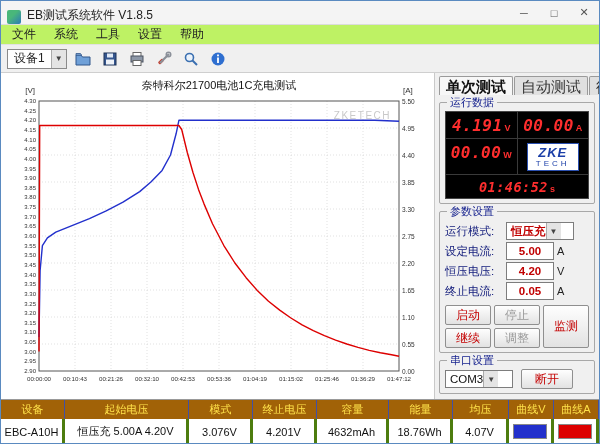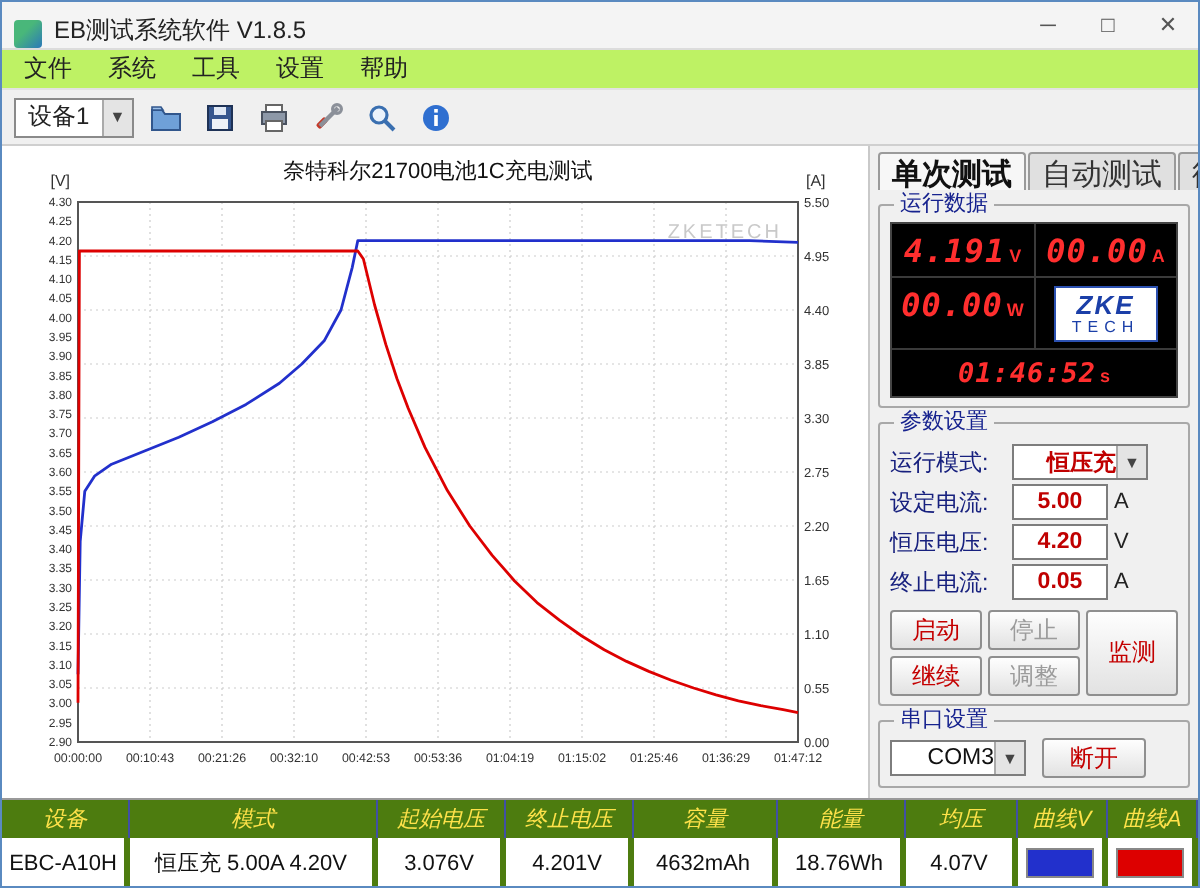--- a/index.html
+++ b/index.html
@@ -58,21 +58,21 @@
   .logo-cell { align-items:center; justify-content:center; }
   .logo { background:#fff; border:1px solid #2b50b0; width:52px; text-align:center; padding:2px 0; }
   .logo .l1 { display:block; font-weight:bold; font-style:italic; color:#1b3fa8; font-size:13px;
               letter-spacing:1px; line-height:13px; }
   .logo .l2 { display:block; color:#1b3fa8; font-size:8px; letter-spacing:3px; line-height:9px; }
 
   .prow { display:flex; align-items:center; margin:2px 0; gap:3px; }
   .plabel { width:58px; font-size:11.5px; color:#17207e; white-space:nowrap; }
   .pbox { height:18px; border:1px solid #7d7d7d; background:#fff; display:flex; align-items:center; }
   .pbox.num { width:48px; justify-content:center; color:#c00000; font-weight:bold; font-size:11.5px; }
-  .pbox.combo { width:68px; justify-content:flex-end; color:#c00000; font-weight:bold;
+  .pbox.combo { width:68px; justify-content:flex-start; color:#c00000; font-weight:bold;
                 font-size:11.5px; padding-left:4px; }
   .punit { font-size:11px; color:#222; }
 
   .btngrid { display:grid; grid-template-columns:1fr 1fr 1fr; gap:3px; margin-top:5px; }
   .btn { min-height:20px; display:flex; align-items:center; justify-content:center;
          background:linear-gradient(#fefefe,#e2e2e2); border:1px solid #8f8f8f; border-radius:2px;
          font-size:12px; white-space:nowrap; }
   .btn.red { color:#c40000; }
   .btn.dis { color:#9b9b9b; }
   .btn.tall { grid-row:span 2; }
@@ -80,21 +80,21 @@
   .serial-row { display:flex; gap:8px; align-items:center; }
   .serial-row .btn { width:52px; }
 
   .infobox { border:1px solid #5f7fd0; background:#fff; padding:2px 4px; margin-top:4px; }
   .info-line1 { color:#d40000; font-size:10.5px; display:flex; justify-content:space-between; white-space:nowrap; }
   .info-line2 { color:#131384; font-weight:bold; font-size:13px; margin-top:1px; white-space:nowrap; }
 
   
   .btable { height:44px; border-top:1px solid #999; flex:0 0 auto; }
   .bhead, .brow { display:grid; grid-template-columns:64px 124px 64px 64px 72px 64px 56px 45px 45px; }
-  .bhead { height:19px; background:#4d7c0f;font-style:italic; }
+  .bhead { height:19px; background:#a16207; }
   .bhead > div { color:#ffe24a; font-size:11px; display:flex; align-items:center; justify-content:center;
                  border-right:1px solid #4150a5; white-space:nowrap; overflow:hidden; }
   .brow { height:25px; background:#fff; }
   .brow > div { font-size:11px; color:#111; display:flex; align-items:center; justify-content:center;
                 border-right:3px solid #4d7c0f; white-space:nowrap; overflow:hidden; }
   .swatch { width:34px; height:15px; border:1px solid #888; }
 </style>
 </head>
 <body>
 
@@ -344,22 +344,22 @@
         </div>
         <div class="info-line2">设备1: 测试停止</div>
       </div>
 
     </div>
   </div>
 
   <div class="btable">
     <div class="bhead">
       <div>设备</div>
+      <div>起始电压</div>
       <div>模式</div>
-      <div>起始电压</div>
       <div>终止电压</div>
       <div>容量</div>
       <div>能量</div>
       <div>均压</div>
       <div>曲线V</div>
       <div>曲线A</div>
     </div>
     <div class="brow">
       <div>EBC-A10H</div>
       <div>恒压充 5.00A 4.20V</div>

